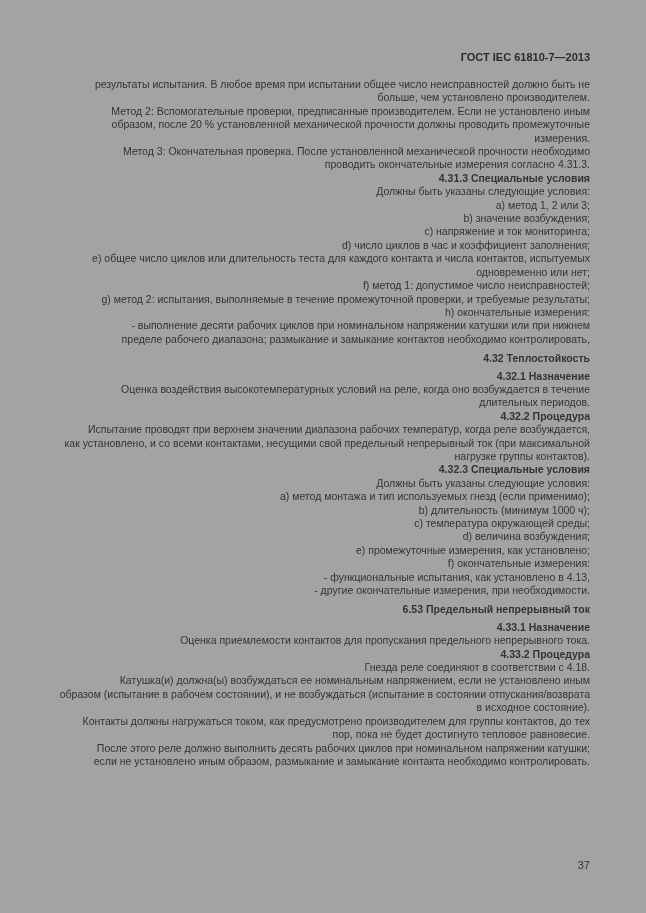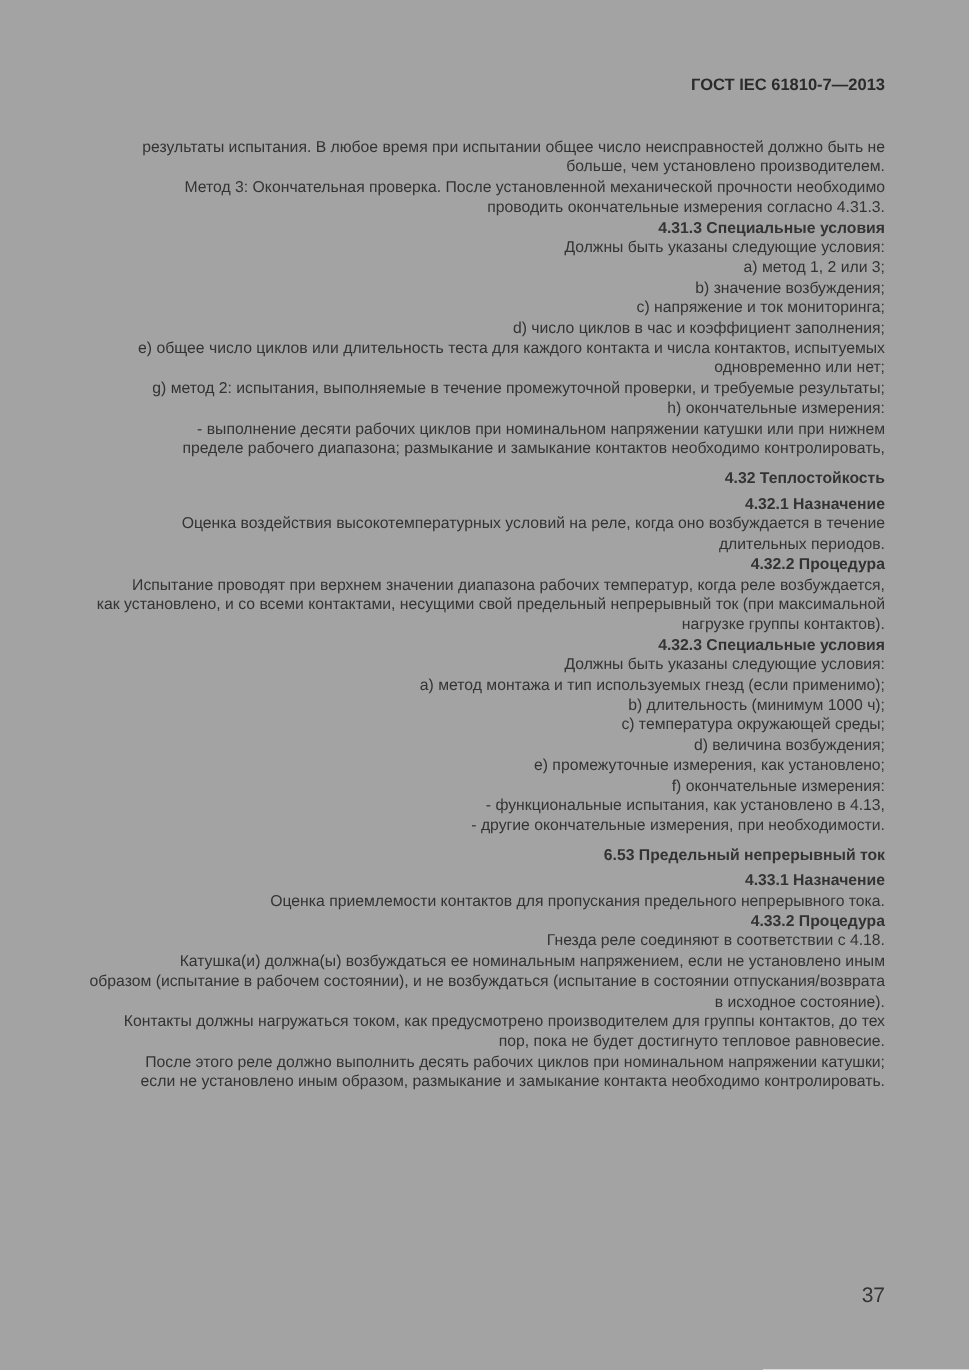--- a/index.html
+++ b/index.html
@@ -21,21 +21,21 @@
     top: 51px;
     left: 55px;
     right: 56px;
     text-align: right;
     font-size: 11px;
     font-weight: bold;
     color: #2b2b2b;
   }
   .content {
     position: absolute;
-    top: 92px;
+    top: 78px;
     left: 55px;
     width: 535px;
     font-size: 10.5px;
     line-height: 13.4px;
     text-align: justify;
   }
   .content p {
     margin: 0;
     padding: 0;
     text-align: right;
@@ -58,41 +58,43 @@
     font-weight: bold;
     text-indent: 27px;
     text-align: left;
     margin-top: 6px !important;
     margin-bottom: 4px !important;
   }
   .page-number {
     position: absolute;
     bottom: 42px;
     right: 56px;
-    font-size: 14px;
+    font-size: 11px;
     color: #333333;
   }
 </style>
 </head>
 <body>
 
 <div class="page">
 
   <div class="doc-header">ГОСТ IEC 61810-7—2013</div>
 
   <div class="content">
     <p class="para noindent">результаты испытания. В любое время при испытании общее число неисправностей должно быть не больше, чем установлено производителем.</p>
+    <p class="para">Метод 2: Вспомогательные проверки, предписанные производителем. Если не установлено иным образом, после 20 % установленной механической прочности должны проводить промежуточные измерения.</p>
     <p class="para">Метод 3: Окончательная проверка. После установленной механической прочности необходимо проводить окончательные измерения согласно 4.31.3.</p>
     <p class="h3">4.31.3 Специальные условия</p>
     <p class="para">Должны быть указаны следующие условия:</p>
     <p class="para">a) метод 1, 2 или 3;</p>
     <p class="para">b) значение возбуждения;</p>
     <p class="para">c) напряжение и ток мониторинга;</p>
     <p class="para">d) число циклов  в час и коэффициент заполнения;</p>
     <p class="para">e) общее число циклов или длительность теста для каждого контакта и числа контактов, испытуемых одновременно или нет;</p>
+    <p class="para">f) метод 1: допустимое число неисправностей;</p>
     <p class="para">g) метод 2: испытания, выполняемые в течение промежуточной проверки, и требуемые результаты;</p>
     <p class="para">h) окончательные измерения:</p>
     <p class="sub">- выполнение десяти рабочих циклов при номинальном  напряжении  катушки или при нижнем пределе рабочего диапазона; размыкание и замыкание контактов необходимо контролировать,</p>
     <p class="h2">4.32 Теплостойкость</p>
     <p class="h3">4.32.1 Назначение</p>
     <p class="para">Оценка воздействия высокотемпературных условий на реле, когда оно возбуждается в течение длительных периодов.</p>
     <p class="h3">4.32.2 Процедура</p>
     <p class="para">Испытание проводят при верхнем значении диапазона рабочих температур, когда реле возбуждается, как установлено, и со всеми контактами, несущими свой предельный непрерывный ток (при максимальной нагрузке группы контактов).</p>
     <p class="h3">4.32.3 Специальные условия</p>
     <p class="para">Должны быть указаны следующие условия:</p>

